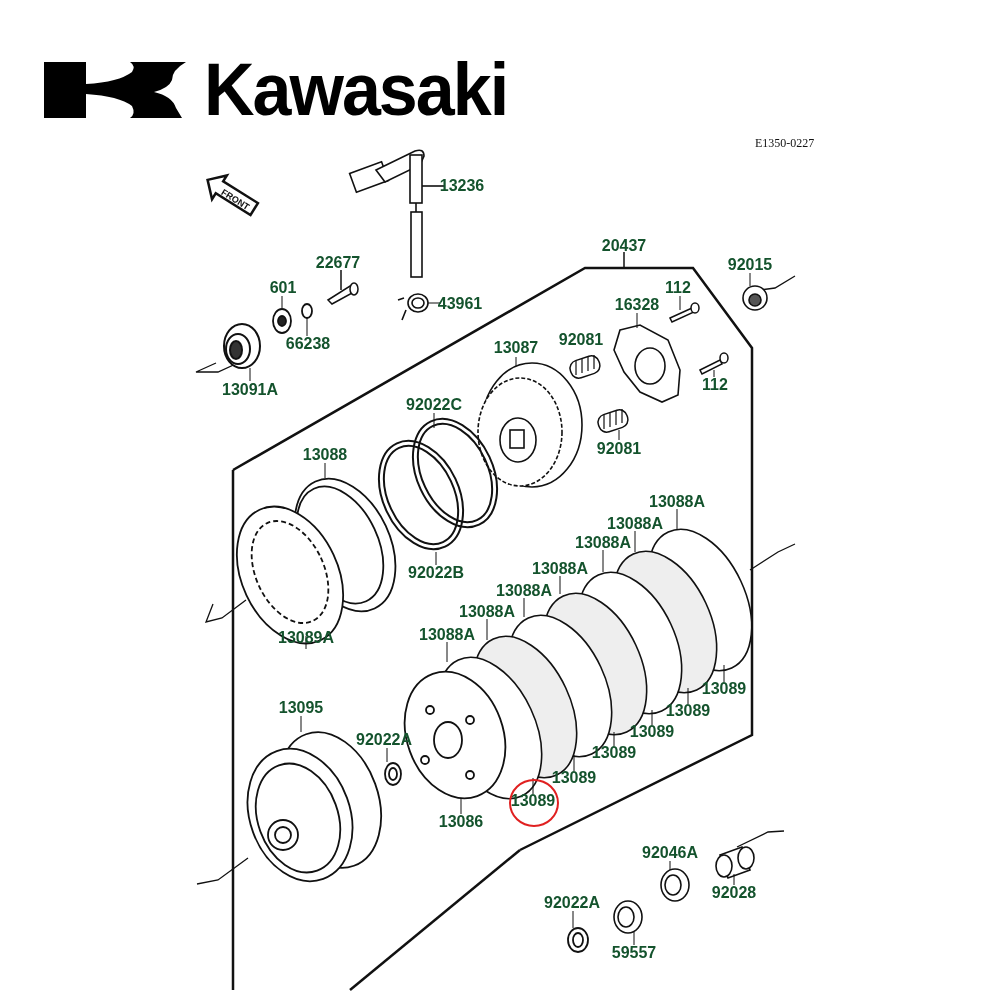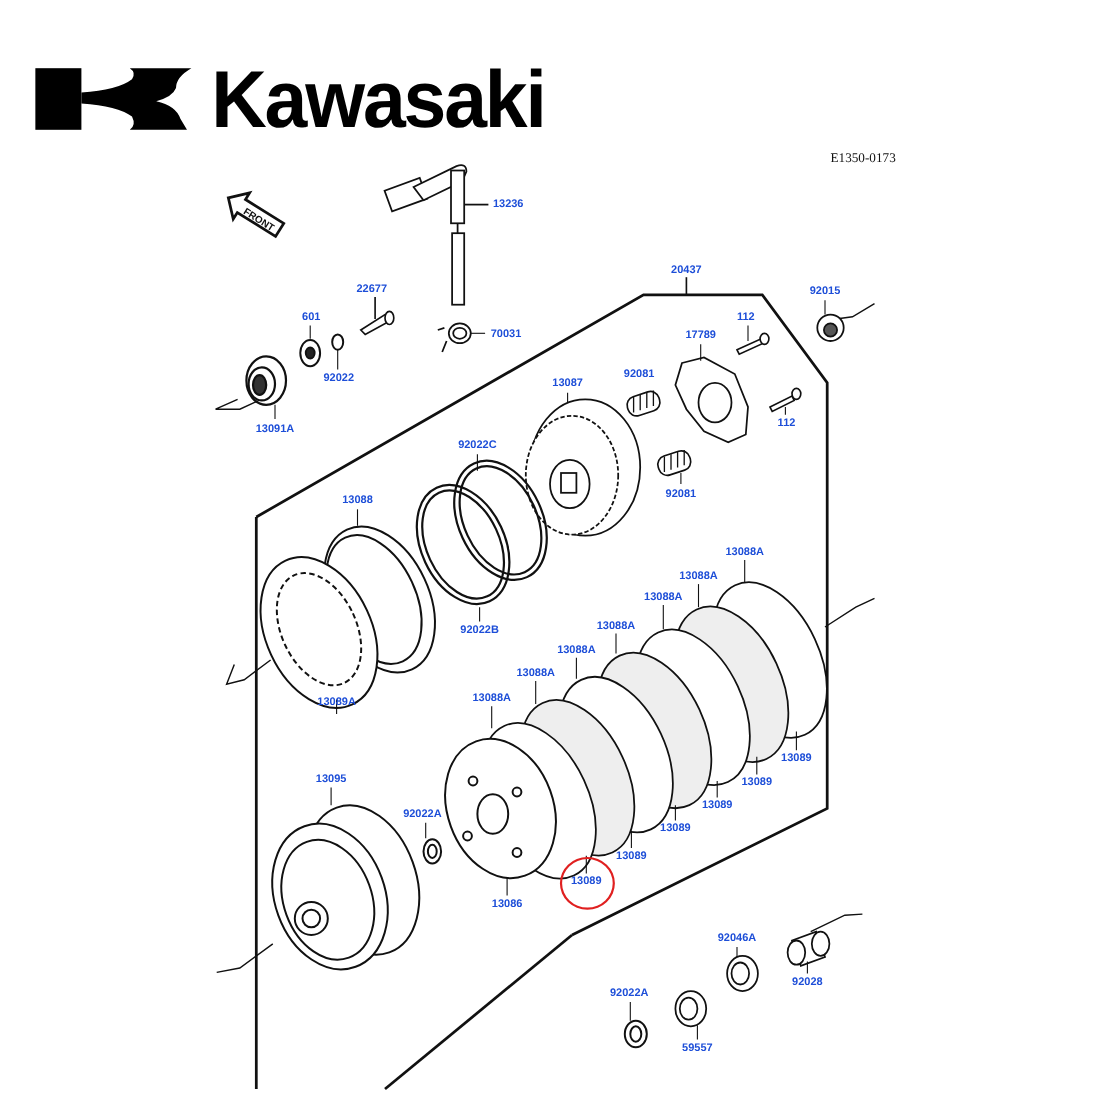--- a/index.html
+++ b/index.html
@@ -1,36 +1,36 @@
 <!DOCTYPE html>
 <html><head>
   <meta charset="utf-8">
   <style>
     html, body { margin:0; padding:0; background:#ffffff; }
     body { width:1000px; height:1000px; position:relative; overflow:hidden; font-family:"Liberation Sans", sans-serif; }
-    .logo { position:absolute; left:32px; top:60px; height:60px; display:flex; align-items:center; }
+    .logo { position:absolute; left:44px; top:60px; height:60px; display:flex; align-items:center; }
     .logo-mark { width:150px; height:60px; }
     .logo-text { font-family:"Liberation Sans", sans-serif; font-weight:900; font-size:70px; letter-spacing:-2px; color:#000; margin-left:10px; line-height:60px; transform:scaleY(1.05); }
     .doc-code { position:absolute; left:755px; top:136px; font-family:"Liberation Serif", serif; font-size:12px; color:#111; }
     svg.diagram { position:absolute; left:0; top:0; width:1000px; height:1000px; }
-    .lbl { position:absolute; font-family:"Liberation Sans", sans-serif; font-weight:bold; font-size:10px; color:#1d4ed8; white-space:nowrap; transform:translate(-50%,-50%); }
+    .lbl { position:absolute; font-family:"Liberation Sans", sans-serif; font-weight:bold; font-size:16px; color:#14532d; white-space:nowrap; transform:translate(-50%,-50%); }
     .highlight { position:absolute; border:2px solid #e02020; border-radius:50%; }
   </style>
 </head>
 <body>
 
 <div class="logo">
   <svg class="logo-mark" viewBox="0 0 150 60">
     <rect x="0" y="2" width="42" height="56" fill="#000"></rect>
     <path d="M42 24 Q75 22 88 12 Q92 6 86 2 L142 2 Q128 10 128 20 Q125 28 110 32 Q128 36 132 48 L138 58 L86 58 Q92 54 88 46 Q75 36 42 34 Z" fill="#000"></path>
   </svg>
   <span class="logo-text">Kawasaki</span>
 </div>
 
-<div class="doc-code">E1350-0173</div>
+<div class="doc-code">E1350-0227</div>
 
 <svg class="diagram" viewBox="0 0 1000 1000">
   <g fill="none" stroke="#111" stroke-width="2.5">
     <polyline points="233,470 233,990"></polyline>
     <polyline points="233,470 585,268 693,268 752,348 752,735 520,850"></polyline>
     <line x1="520" y1="850" x2="350" y2="990"></line>
   </g>
   <line x1="624" y1="252" x2="624" y2="268" stroke="#111" stroke-width="1.5"></line>
 
   <g fill="none" stroke="#111" stroke-width="1.3">
@@ -211,27 +211,27 @@
     <ellipse cx="724" cy="866" rx="8" ry="11"></ellipse>
     <ellipse cx="746" cy="858" rx="8" ry="11"></ellipse>
     <line x1="734" y1="874" x2="734" y2="885" stroke-width="1"></line>
   </g>
 </svg>
 
 <div>
   <span class="lbl" style="left:462px;top:186px">13236</span>
   <span class="lbl" style="left:338px;top:263px">22677</span>
   <span class="lbl" style="left:283px;top:288px">601</span>
-  <span class="lbl" style="left:460px;top:304px">70031</span>
-  <span class="lbl" style="left:308px;top:344px">92022</span>
+  <span class="lbl" style="left:460px;top:304px">43961</span>
+  <span class="lbl" style="left:308px;top:344px">66238</span>
   <span class="lbl" style="left:250px;top:390px">13091A</span>
   <span class="lbl" style="left:624px;top:246px">20437</span>
   <span class="lbl" style="left:750px;top:265px">92015</span>
   <span class="lbl" style="left:678px;top:288px">112</span>
-  <span class="lbl" style="left:637px;top:305px">17789</span>
+  <span class="lbl" style="left:637px;top:305px">16328</span>
   <span class="lbl" style="left:581px;top:340px">92081</span>
   <span class="lbl" style="left:516px;top:348px">13087</span>
   <span class="lbl" style="left:715px;top:385px">112</span>
   <span class="lbl" style="left:619px;top:449px">92081</span>
   <span class="lbl" style="left:434px;top:405px">92022C</span>
   <span class="lbl" style="left:325px;top:455px">13088</span>
   <span class="lbl" style="left:436px;top:573px">92022B</span>
   <span class="lbl" style="left:306px;top:638px">13089A</span>
   <span class="lbl" style="left:677px;top:502px">13088A</span>
   <span class="lbl" style="left:635px;top:524px">13088A</span>

